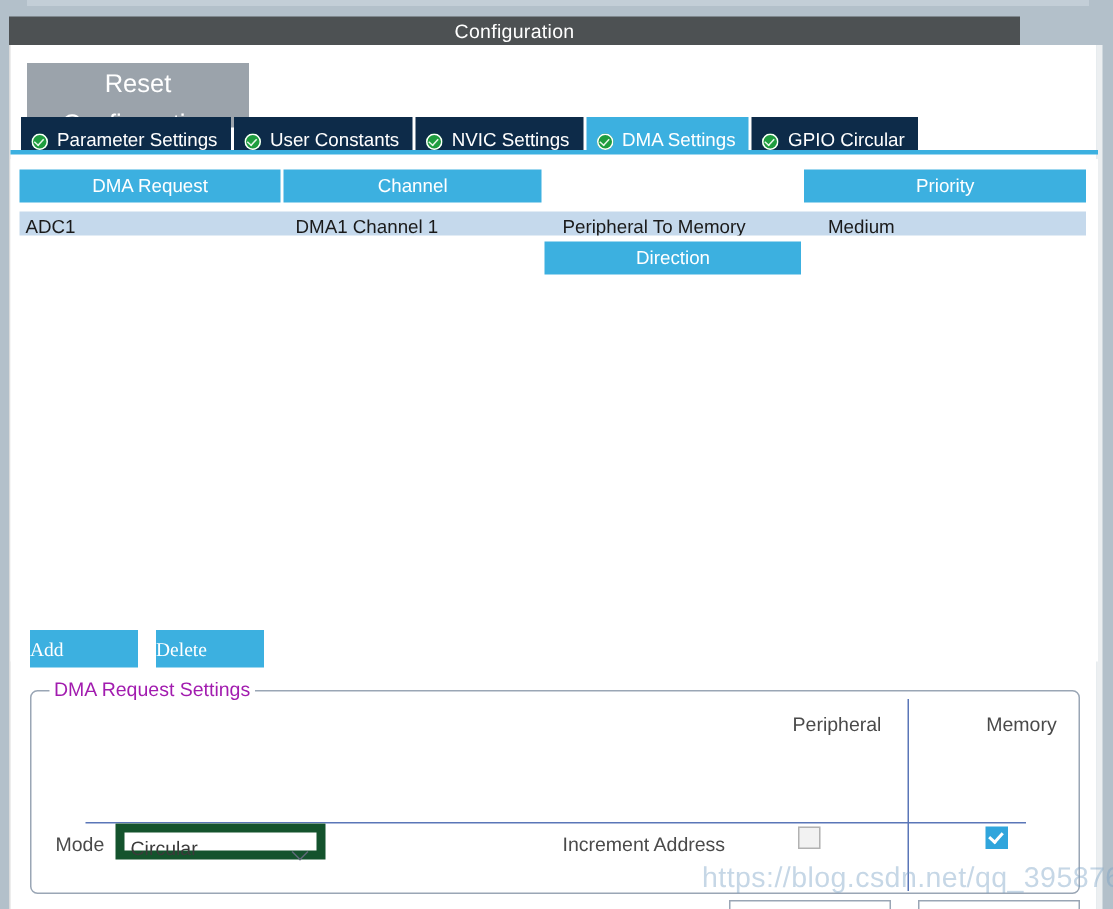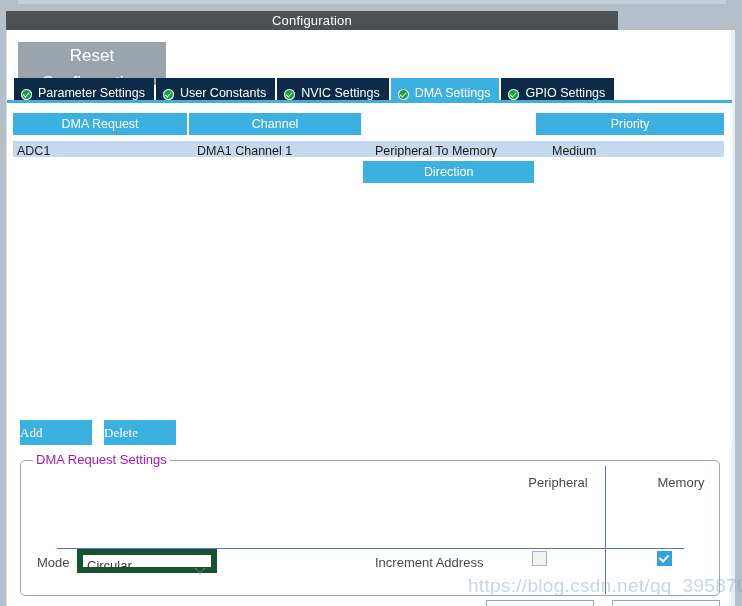--- a/index.html
+++ b/index.html
@@ -33,21 +33,21 @@
   }
   #top-strip-highlight {
     position: absolute;
     left: 18px; top: 0;
     width: 708px; height: 4px;
     background: #c3ced7;
   }
   #title-bar {
     position: absolute;
     left: 6px; top: 11px;
-    width: 612px; height: 19px;
+    width: 674px; height: 19px;
     background: #4d5153;
     color: #ffffff;
     font-size: 13px;
     text-align: center;
     line-height: 19px;
     letter-spacing: .2px;
   }
   #content-pane {
     position: absolute;
     left: 6px; top: 30px;
@@ -382,21 +382,21 @@
       <div class="tab">
         <span class="tab-icon"></span>
         <span>NVIC Settings</span>
       </div>
       <div class="tab selected">
         <span class="tab-icon"></span>
         <span>DMA Settings</span>
       </div>
       <div class="tab">
         <span class="tab-icon"></span>
-        <span>GPIO Settings</span>
+        <span>GPIO Circular</span>
       </div>
     </div>
 
     <div id="tab-underline"></div>
 
     <div id="table-area">
       <div id="table-header">
         <div class="th c0">DMA Request</div>
         <div class="th c1">Channel</div>
         <div class="th c2">Direction</div>

